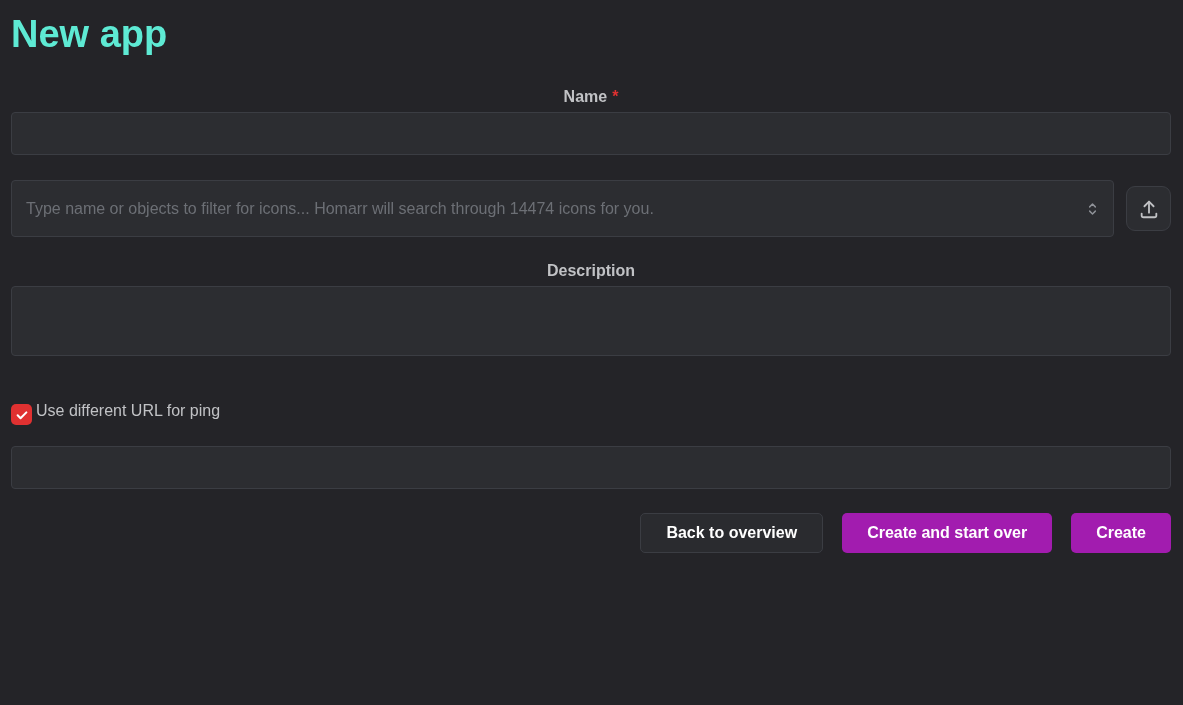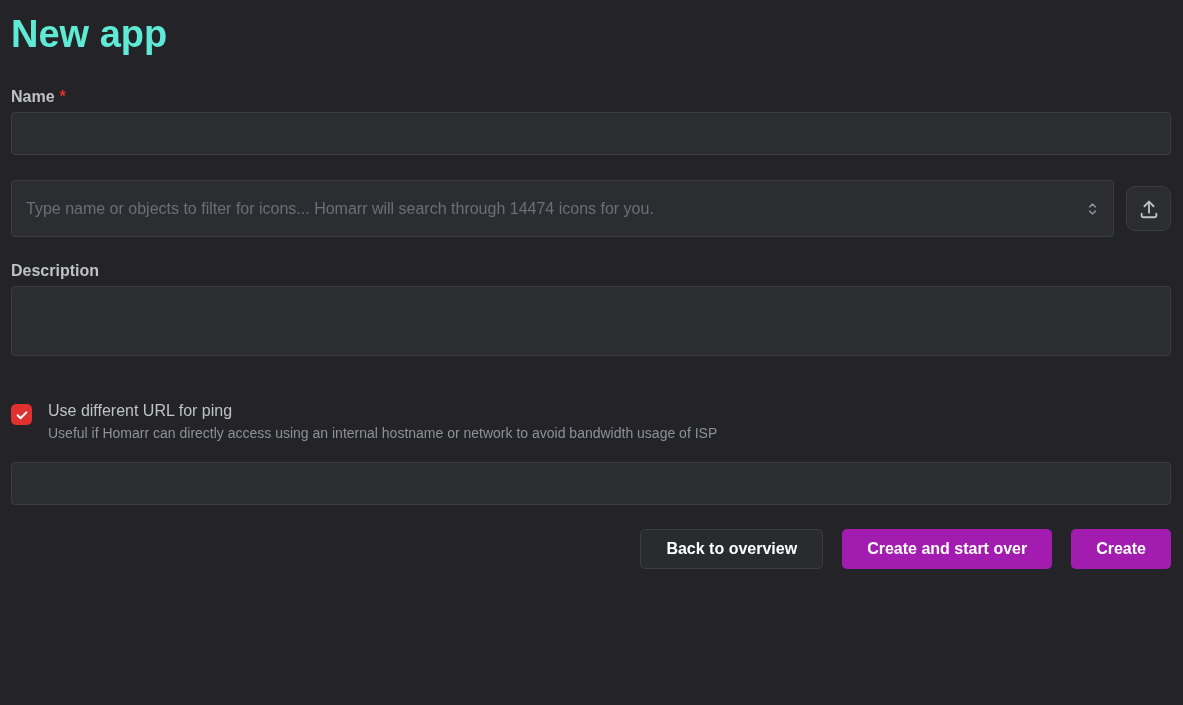--- a/index.html
+++ b/index.html
@@ -21,20 +21,21 @@
     line-height: 1.3;
   }
 
   .field { margin-bottom: 25px; }
   .field-label {
     display: block;
     font-size: 16px;
     font-weight: 600;
     color: #C1C2C5;
     margin-bottom: 6px;
+    text-align: center;
   }
   .req { color: #E03131; margin-left: 5px; font-weight: 600; }
 
   .text-input {
     display: block;
     width: 100%;
     height: 43px;
     background: #2C2D31;
     border: 1px solid #3B3D43;
     border-radius: 4px;
@@ -69,21 +70,21 @@
     background: #2C2D31;
     border: 1px solid #3B3D43;
     border-radius: 9px;
     color: #C1C2C5;
     display: flex; align-items: center; justify-content: center;
     cursor: pointer;
     padding: 0;
   }
 
   .ping-section { margin-top: 46px; }
-  .checkbox-row { display: flex; gap: 16px; margin-bottom: 21px; }
+  .checkbox-row { display: flex; gap: 4px; margin-bottom: 21px; }
   .checkbox {
     flex: 0 0 auto;
     width: 21px; height: 21px;
     border-radius: 5px;
     background: #2C2D31;
     border: 1px solid #3B3D43;
     display: flex; align-items: center; justify-content: center;
     margin-top: 2px;
     cursor: pointer;
   }
@@ -169,21 +170,20 @@
     <div class="checkbox-row">
       <div class="checkbox checked">
         <span style="display:flex;">
           <svg width="14" height="14" viewBox="0 0 24 24" fill="none" stroke="#ffffff" stroke-width="3.5" stroke-linecap="round" stroke-linejoin="round">
             <path d="M4.5 12.5l5 5l10 -10"></path>
           </svg>
         </span>
       </div>
       <div class="checkbox-text">
         <div class="checkbox-label">Use different URL for ping</div>
-        <div class="helper-text">Useful if Homarr can directly access using an internal hostname or network to avoid bandwidth usage of ISP</div>
       </div>
     </div>
     <input class="text-input" type="text" value="" style="">
   </div>
 
   <div class="actions">
     <button class="btn btn-default">Back to overview</button>
     <button class="btn btn-red">Create and start over</button>
     <button class="btn btn-red">Create</button>
   </div>

